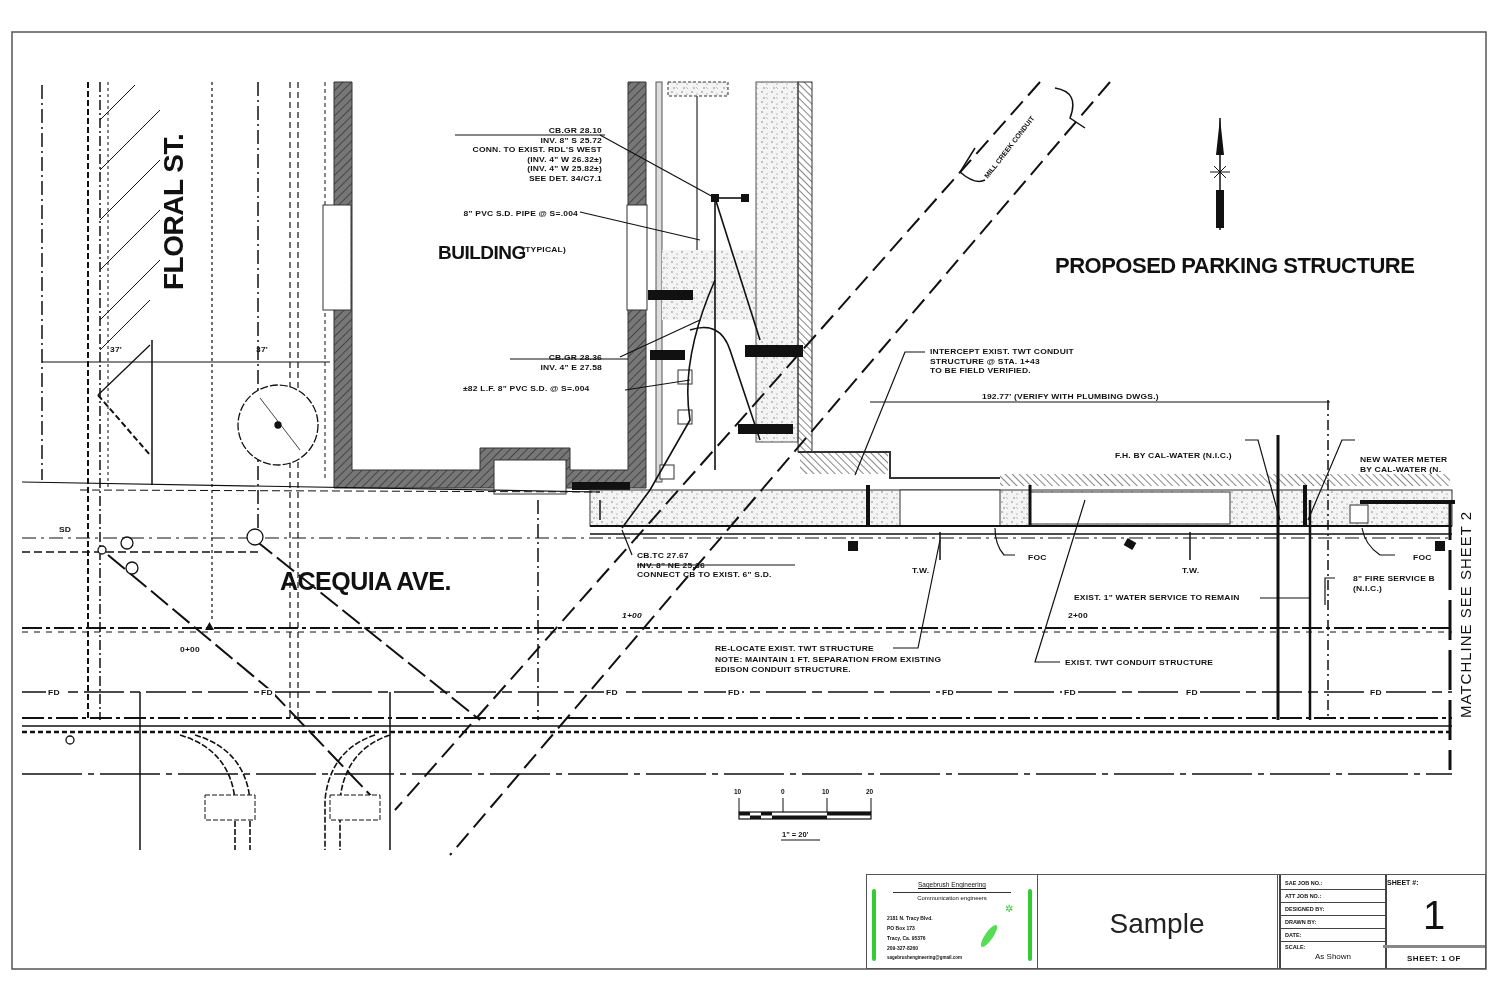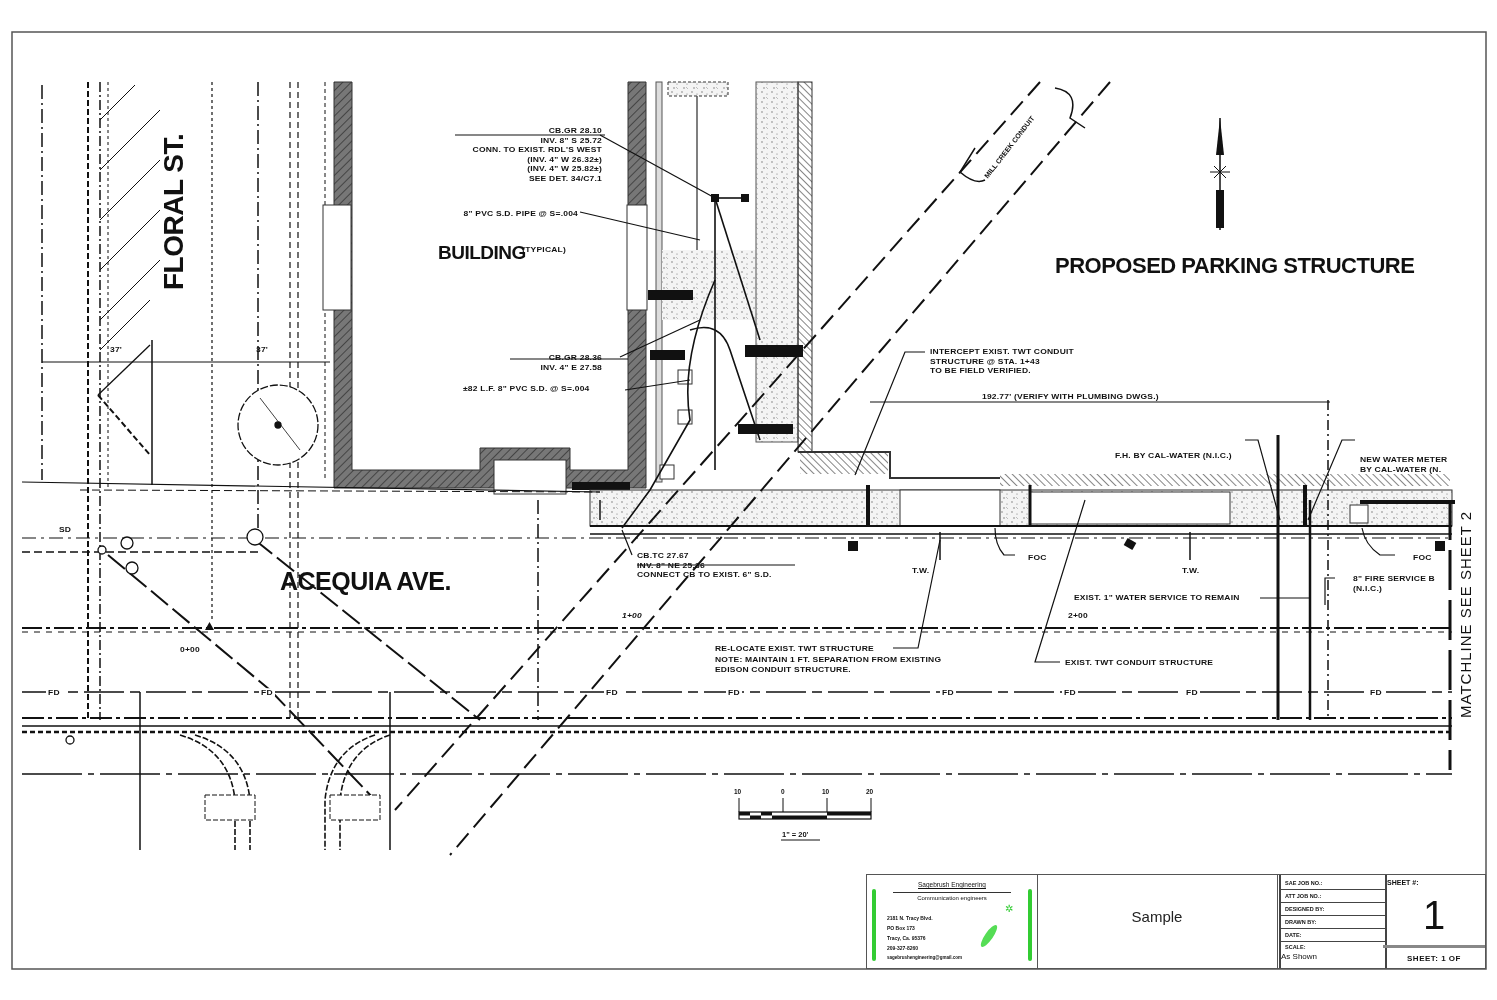--- a/index.html
+++ b/index.html
@@ -314,31 +314,31 @@
     <div style="position:absolute; left:20px; top:38px; font-size:5px; line-height:10px; font-weight:bold;">
       <div>2181 N. Tracy Blvd.</div>
       <div>PO Box 173</div>
       <div>Tracy, Ca. 95376</div>
       <div>209-327-8260</div>
       <div style="font-size:4.5px;">sagebrushengineering@gmail.com</div>
     </div>
   </div>
 
   <div style="position:absolute; left:170px; top:0; width:240px; height:100%; border-right:1.5px solid #555;">
-    <div style="position:absolute; left:0; width:100%; top:33px; text-align:center; font-size:15px; color:#222;">Sample</div>
+    <div style="position:absolute; left:0; width:100%; top:33px; text-align:center; font-size:28px; color:#222;">Sample</div>
   </div>
 
   <div style="position:absolute; left:412px; top:0; width:104px; height:100%; border-left:2px solid #444; border-right:2px solid #444;">
     <div class="tb-row" style="top:2px;">SAE JOB NO.:</div>
     <div class="tb-row" style="top:15px;">ATT JOB NO.:</div>
     <div class="tb-row" style="top:28px;">DESIGNED BY:</div>
     <div class="tb-row" style="top:41px;">DRAWN BY:</div>
     <div class="tb-row" style="top:54px;">DATE:</div>
     <div style="position:absolute; left:4px; top:69px; font-size:5.5px; font-weight:bold;">SCALE:</div>
-    <div style="position:absolute; left:0; width:100%; top:77px; font-size:8px;">As Shown</div>
+    <div style="position:absolute; left:0; width:100%; top:77px; text-align:center; font-size:8px;">As Shown</div>
   </div>
 
   <div style="position:absolute; left:516px; top:0; right:0; height:100%;">
     <div style="position:absolute; left:4px; top:4px; font-size:7px; font-weight:bold;">SHEET #:</div>
     <div style="position:absolute; left:0; width:100%; top:18px; text-align:center; font-size:40px;">1</div>
     <div style="position:absolute; left:0; right:0; top:70px; border-top:3px solid #888;"></div>
     <div style="position:absolute; left:0; width:100%; top:79px; text-align:center; font-size:8px; font-weight:bold; letter-spacing:0.5px;">SHEET: 1 OF</div>
   </div>
 </div>
 </div>

